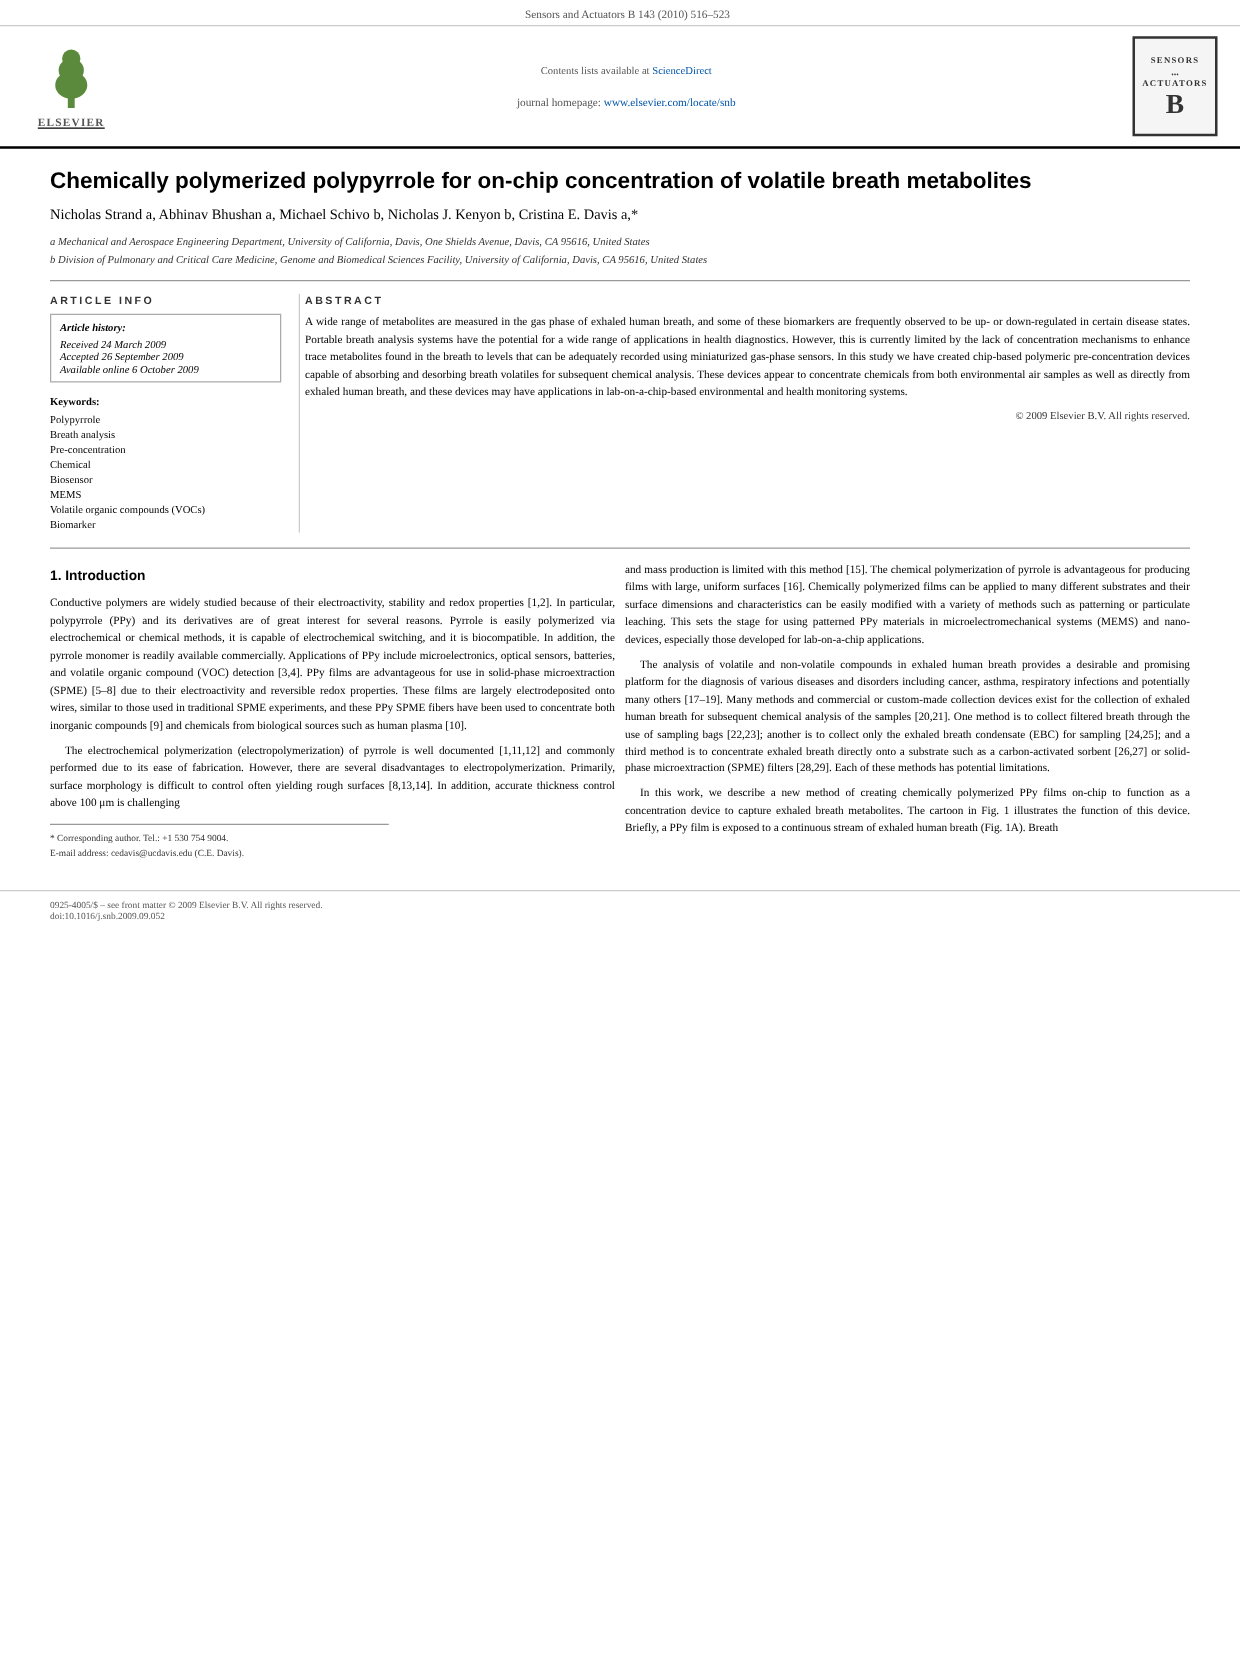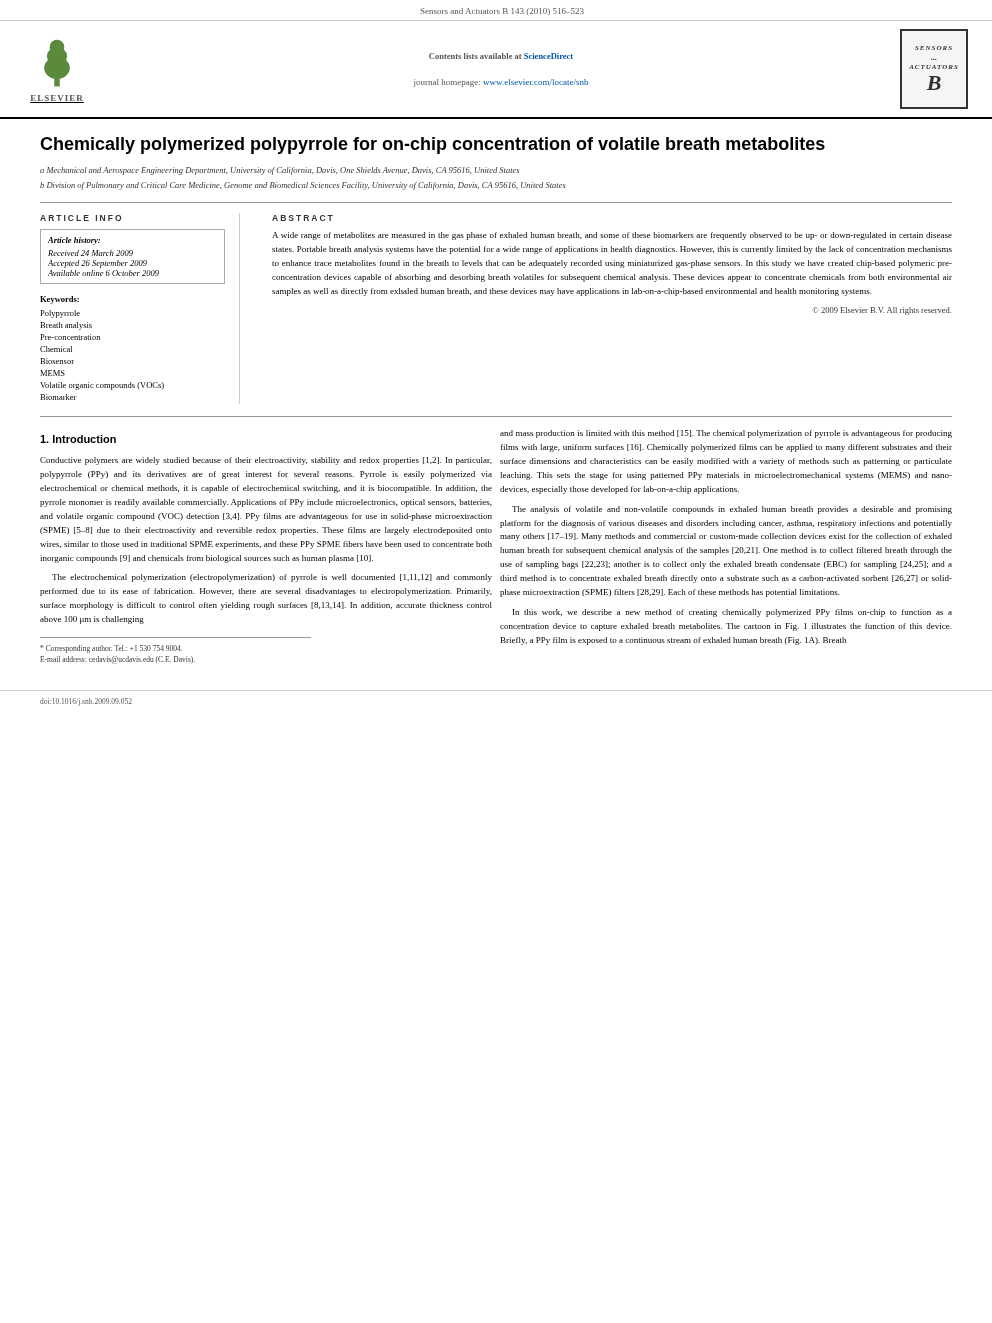--- a/index.html
+++ b/index.html
@@ -48,21 +48,20 @@
     }
     .journal-title-block {
       flex: 1;
       text-align: center;
       padding: 0 10px;
     }
     .contents-line {
       font-size: 8.5px;
       color: #555;
       margin-bottom: 16px;
-      font-weight: bold;
     }
     .contents-line a {
       color: #0055aa;
       text-decoration: none;
     }
     .journal-main-title {
       font-size: 22px;
       font-weight: normal;
       color: #1a1a5e;
       margin-bottom: 4px;
@@ -74,22 +73,21 @@
     }
     .journal-homepage a {
       color: #0055aa;
       text-decoration: none;
     }
     .journal-logo-box {
       width: 80px;
       flex-shrink: 0;
       display: flex;
       align-items: center;
-      justify-content: flex-start;
-      font-style: italic;
+      justify-content: center;
     }
     .sensors-badge {
       border: 2px solid #333;
       width: 68px;
       height: 80px;
       display: flex;
       flex-direction: column;
       align-items: center;
       justify-content: center;
       font-size: 7px;
@@ -133,21 +131,21 @@
       line-height: 1.5;
     }
     .divider-line {
       border: none;
       border-top: 1px solid #999;
       margin: 10px 0;
     }
     
     .info-abstract {
       display: flex;
-      gap: 32px;
+      gap: 4px;
       margin-bottom: 12px;
     }
     .article-info {
       width: 200px;
       flex-shrink: 0;
       border-right: 1px solid #ccc;
       padding-right: 14px;
       font-size: 8.5px;
     }
     .info-section-title {
@@ -290,20 +288,23 @@
       <div style="font-size:7px; font-weight:bold; letter-spacing:1px;">ACTUATORS</div>
       <div class="badge-b">B</div>
     </div>
   </div>
 </div>
 
 <div class="main-content">
 
   <div class="article-title">Chemically polymerized polypyrrole for on-chip concentration of volatile breath metabolites</div>
 
+  <div class="authors">
+    <span>Nicholas Strand a, Abhinav Bhushan a, Michael Schivo b, Nicholas J. Kenyon b, Cristina E. Davis a,*</span>
+  </div>
 
   <div class="affiliations">a Mechanical and Aerospace Engineering Department, University of California, Davis, One Shields Avenue, Davis, CA 95616, United States</div>
   <div class="affiliations">b Division of Pulmonary and Critical Care Medicine, Genome and Biomedical Sciences Facility, University of California, Davis, CA 95616, United States</div>
 
   <hr class="divider-line">
 
   <div class="info-abstract">
 
     <div class="article-info">
       <div class="info-section-title">ARTICLE INFO</div>
@@ -350,14 +351,15 @@
     <div class="body-col">
       <p>and mass production is limited with this method [15]. The chemical polymerization of pyrrole is advantageous for producing films with large, uniform surfaces [16]. Chemically polymerized films can be applied to many different substrates and their surface dimensions and characteristics can be easily modified with a variety of methods such as patterning or particulate leaching. This sets the stage for using patterned PPy materials in microelectromechanical systems (MEMS) and nano-devices, especially those developed for lab-on-a-chip applications.</p>
       <p>The analysis of volatile and non-volatile compounds in exhaled human breath provides a desirable and promising platform for the diagnosis of various diseases and disorders including cancer, asthma, respiratory infections and potentially many others [17–19]. Many methods and commercial or custom-made collection devices exist for the collection of exhaled human breath for subsequent chemical analysis of the samples [20,21]. One method is to collect filtered breath through the use of sampling bags [22,23]; another is to collect only the exhaled breath condensate (EBC) for sampling [24,25]; and a third method is to concentrate exhaled breath directly onto a substrate such as a carbon-activated sorbent [26,27] or solid-phase microextraction (SPME) filters [28,29]. Each of these methods has potential limitations.</p>
       <p>In this work, we describe a new method of creating chemically polymerized PPy films on-chip to function as a concentration device to capture exhaled breath metabolites. The cartoon in Fig. 1 illustrates the function of this device. Briefly, a PPy film is exposed to a continuous stream of exhaled human breath (Fig. 1A). Breath</p>
     </div>
 
   </div>
 </div>
 
 <div class="bottom-bar">
+  <div>0925-4005/$ – see front matter © 2009 Elsevier B.V. All rights reserved.</div>
   <div>doi:10.1016/j.snb.2009.09.052</div>
 </div>
 
 </body></html>

